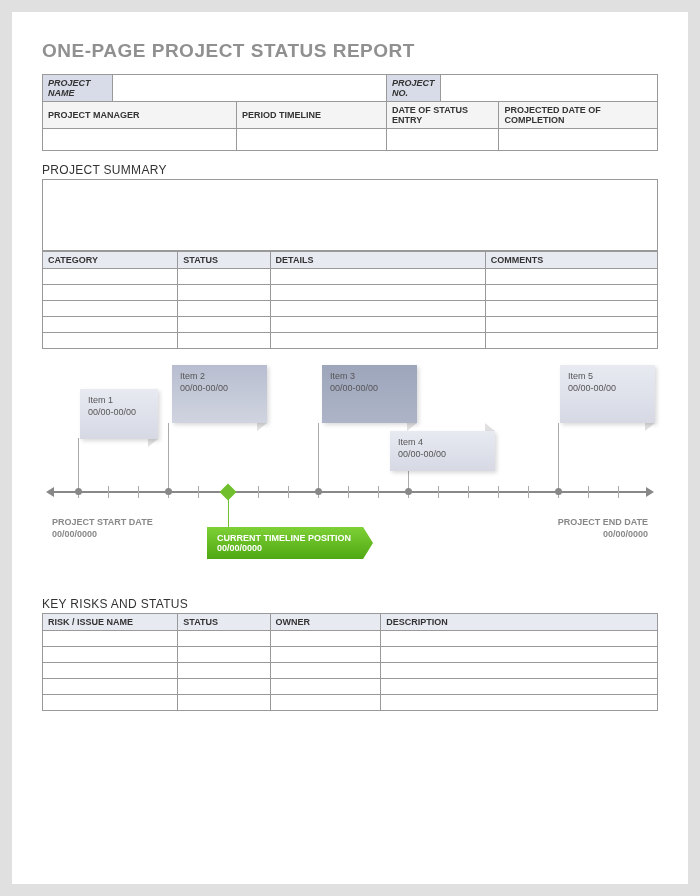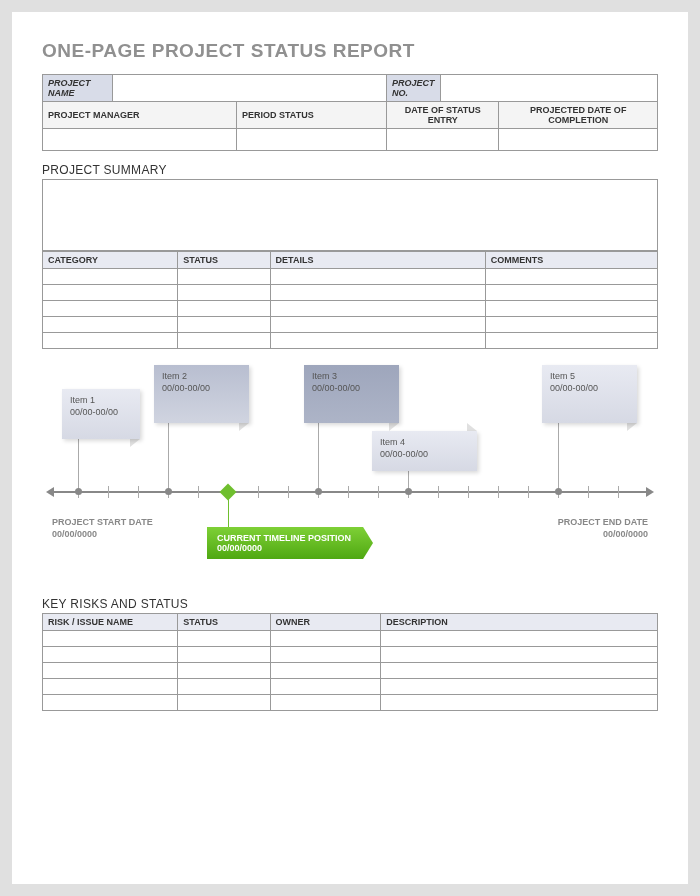--- a/index.html
+++ b/index.html
@@ -42,21 +42,21 @@
   padding: 3px 5px;
 }
 .hdr {
   background: #d8dce8;
   font-weight: bold;
   font-style: italic;
 }
 .subhdr {
   background: #f4f4f4;
   font-weight: bold;
-  text-align: center;
+  text-align: left;
 }
 .tall { height: 22px; }
 .summary-box {
   border: 1px solid #999;
   height: 72px;
 }
 .overview-hdr td { background: #e8eaf2; font-weight: bold; }
 .empty-row td { height: 16px; }
 
 
@@ -66,20 +66,21 @@
   margin-top: 16px;
   margin-bottom: 8px;
 }
 .tl-callout {
   position: absolute;
   padding: 6px 8px 0 8px;
   font-size: 9px;
   color: #555;
   line-height: 1.3;
   box-shadow: 2px 2px 4px rgba(0,0,0,0.15);
+  margin-left: 18px;
 }
 .tl-callout.light {
   background: linear-gradient(#e8eaf2, #d6d9e4);
 }
 .tl-callout.mid {
   background: linear-gradient(#b8bed0, #d0d4e0);
 }
 .tl-callout.darker {
   background: linear-gradient(#9ea6bc, #adb4c7);
 }
@@ -171,21 +172,21 @@
   <table>
     <tbody>
         <tr>
       <td class="hdr" style="width:70px">PROJECT NAME</td>
       <td colspan="2" class="tall"></td>
       <td class="hdr" style="width:52px">PROJECT NO.</td>
       <td colspan="2"></td>
     </tr>
     <tr>
       <td colspan="2" class="subhdr" style="text-align:left;padding-left:5px;width:210px">PROJECT MANAGER</td>
-      <td class="subhdr" style="text-align:left;padding-left:5px;width:150px">PERIOD STATUS</td>
+      <td class="subhdr" style="text-align:left;padding-left:5px;width:150px">PERIOD TIMELINE</td>
       <td colspan="2" class="subhdr" style="width:120px">DATE OF STATUS ENTRY</td>
       <td class="subhdr">PROJECTED DATE OF COMPLETION</td>
     </tr>
     <tr class="tall">
       <td colspan="2"></td>
       <td></td>
       <td colspan="2"></td>
       <td></td>
     </tr>
   </tbody>

